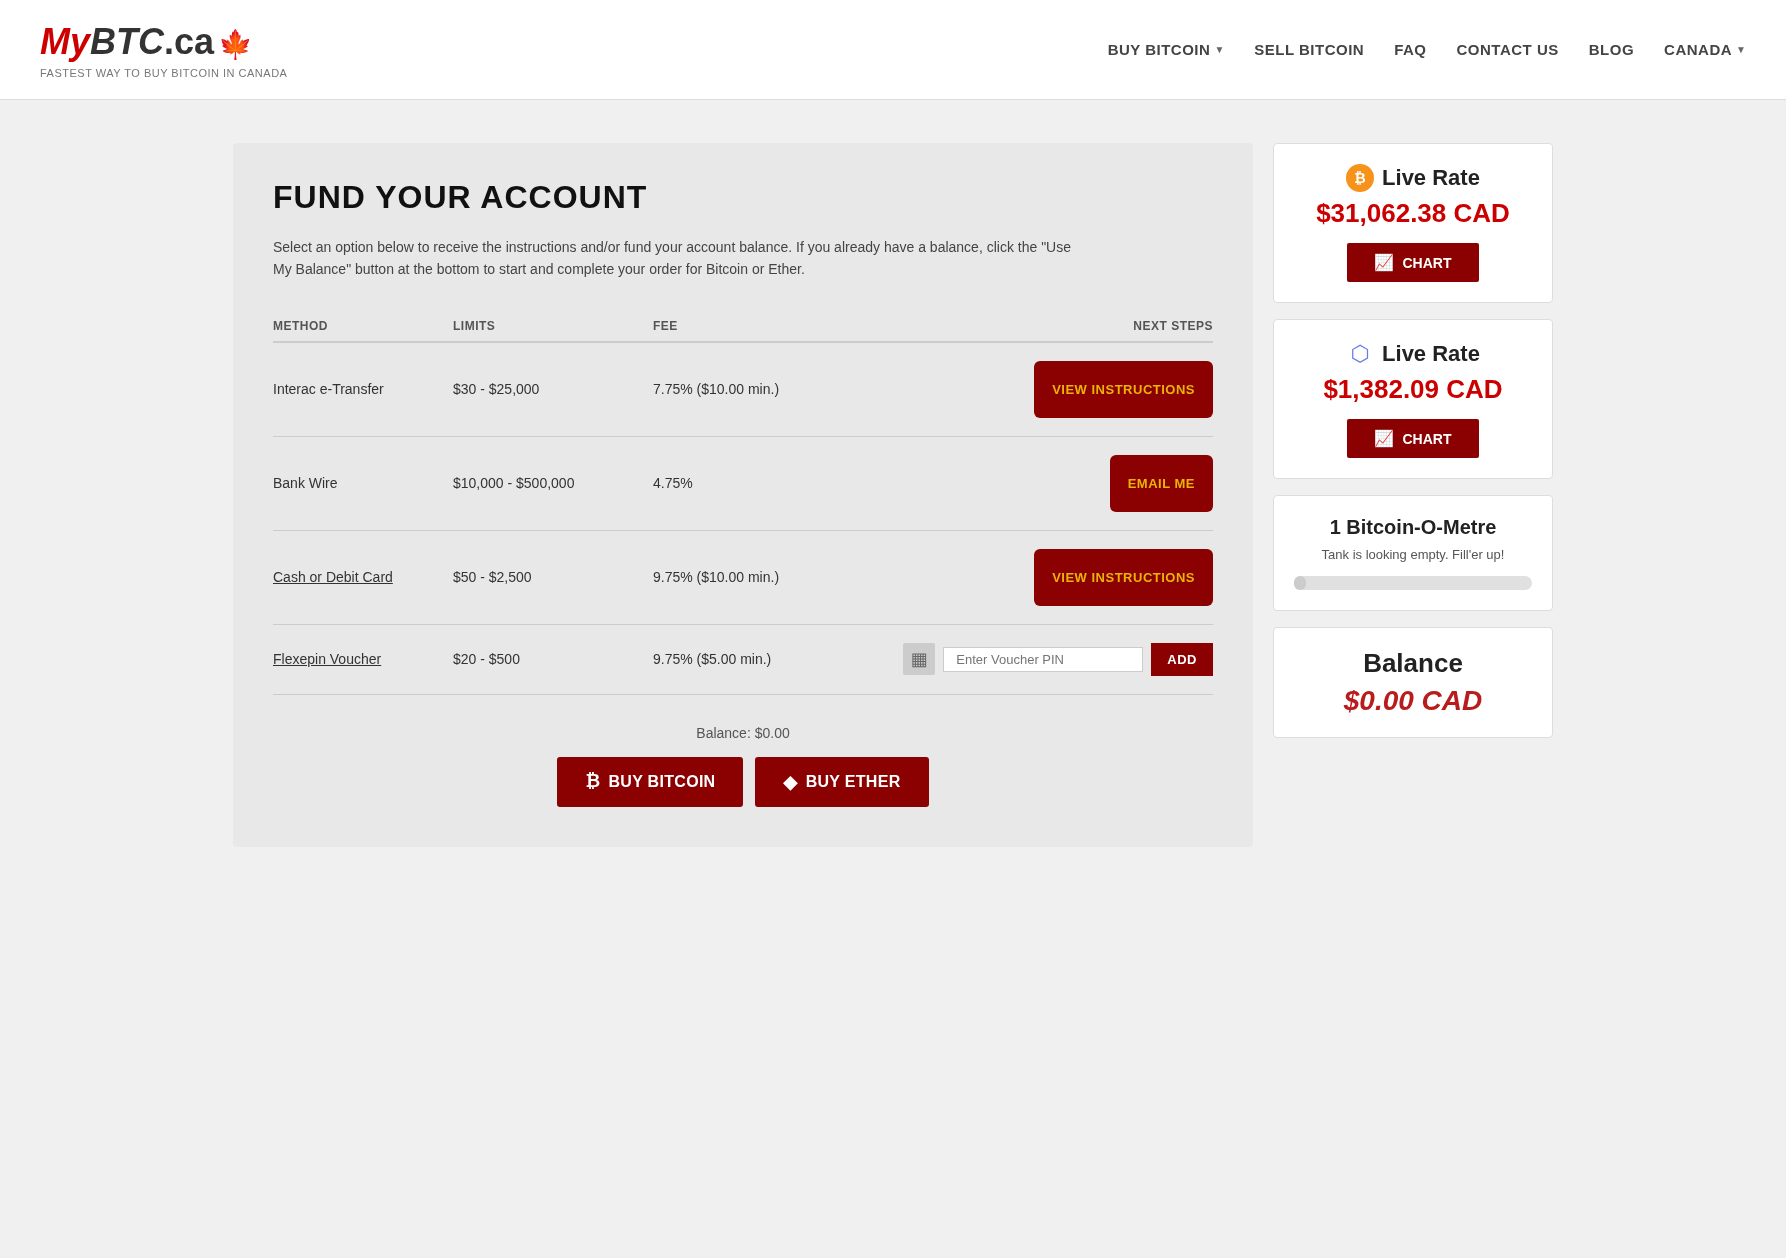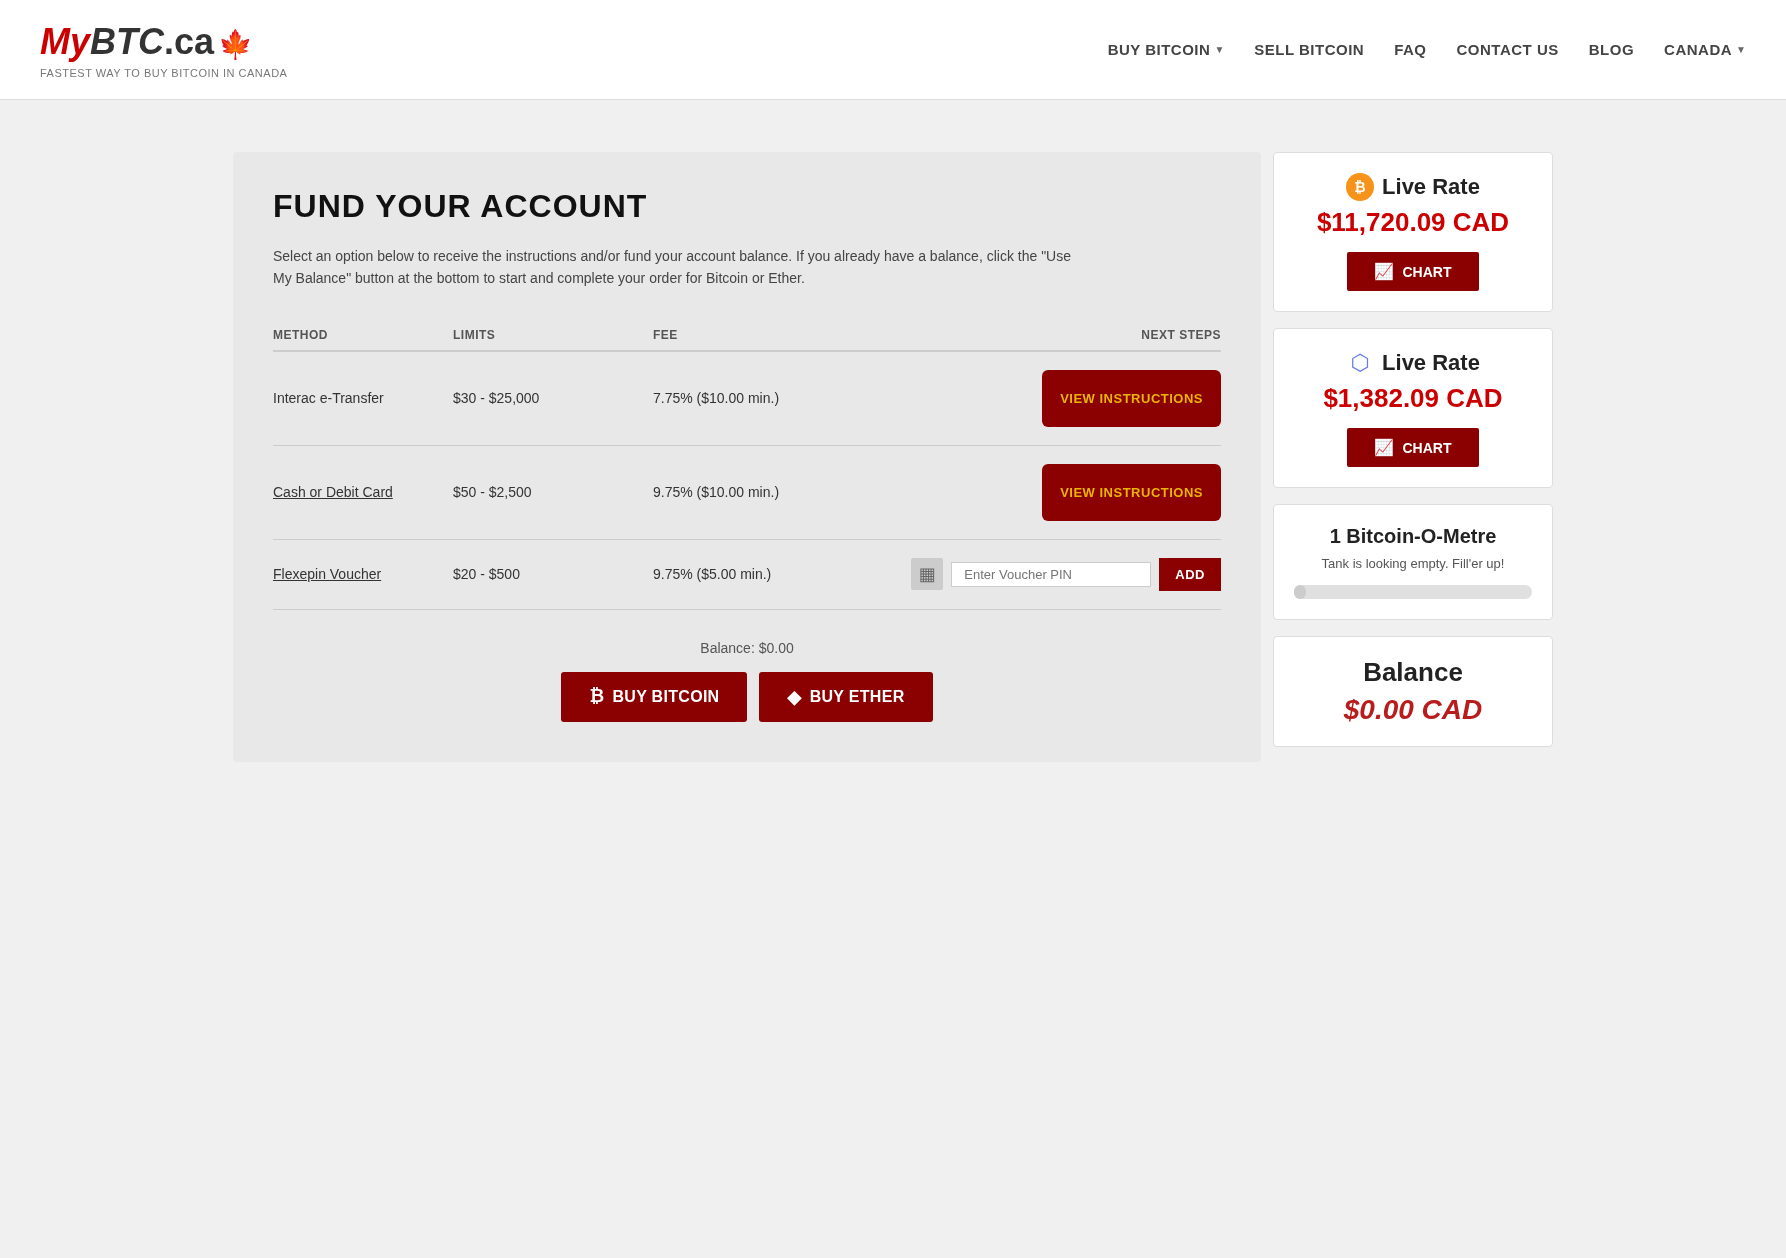--- a/index.html
+++ b/index.html
@@ -23,24 +23,24 @@
     .logo-maple { color: #cc0000; font-size: 28px; margin-left: 4px; }
     .tagline { font-size: 11px; color: #777; letter-spacing: 0.5px; margin-top: 4px; }
     nav { display: flex; align-items: center; gap: 30px; }
     nav a { text-decoration: none; color: #444; font-size: 15px; font-weight: bold; letter-spacing: 0.5px; }
     .nav-dropdown { display: flex; align-items: center; gap: 4px; cursor: pointer; }
     .nav-arrow { font-size: 10px; color: #666; }
 
     
     .main-container {
       display: flex;
-      gap: 12px;
+      gap: 20px;
       padding: 40px;
       max-width: 1400px;
-      margin: 12px auto;
+      margin: 3px auto;
     }
 
     
     .left-panel {
       flex: 1;
       background: #e8e8e8;
       border-radius: 4px;
       padding: 36px 40px 40px 40px;
     }
     .fund-title {
@@ -315,20 +315,30 @@
           <td class="method-col">
             <span class="method-text">Interac e-Transfer</span>
           </td>
           <td class="limits-col">$30 - $25,000</td>
           <td class="fee-col">7.75% ($10.00 min.)</td>
           <td class="action-col">
             <button class="btn-red">VIEW INSTRUCTIONS</button>
           </td>
         </tr>
 
+        <tr>
+          <td class="method-col">
+            <span class="method-text">Bank Wire</span>
+          </td>
+          <td class="limits-col">$10,000 - $500,000</td>
+          <td class="fee-col">4.75%</td>
+          <td class="action-col">
+            <button class="btn-red">EMAIL ME</button>
+          </td>
+        </tr>
 
 
         <tr>
           <td class="method-col">
             <span class="method-link">Cash or Debit Card</span>
           </td>
           <td class="limits-col">$50 - $2,500</td>
           <td class="fee-col">9.75% ($10.00 min.)</td>
           <td class="action-col">
             <button class="btn-red">VIEW INSTRUCTIONS</button>
@@ -367,21 +377,21 @@
     </div>
   </div>
 
   <div class="right-sidebar">
 
     <div class="sidebar-card">
       <div class="live-rate-header">
         <div class="btc-icon">₿</div>
         <span class="live-rate-title">Live Rate</span>
       </div>
-      <div class="live-rate-price">$11,720.09 CAD</div>
+      <div class="live-rate-price">$31,062.38 CAD</div>
       <button class="btn-chart">
         <span class="chart-icon">📈</span>
         <span>CHART</span>
       </button>
     </div>
 
     <div class="sidebar-card">
       <div class="live-rate-header">
         <div class="eth-icon">⬡</div>
         <span class="live-rate-title">Live Rate</span>

